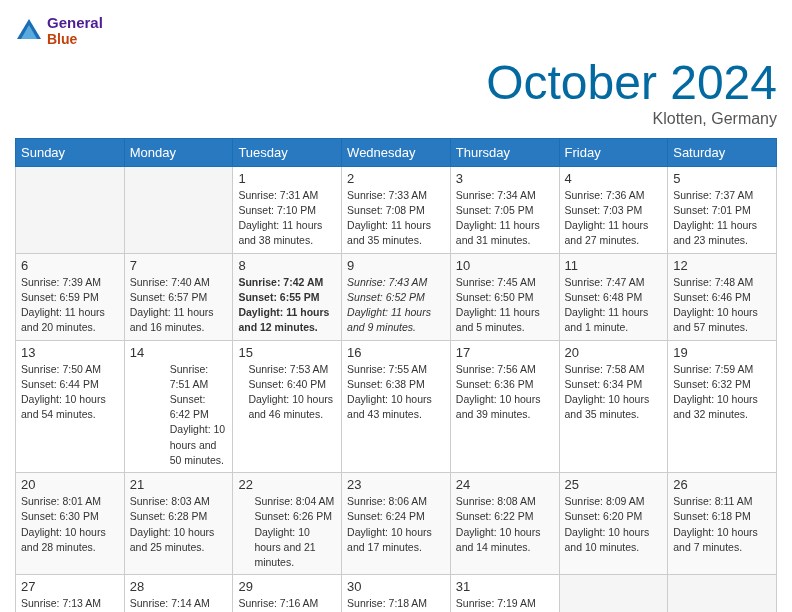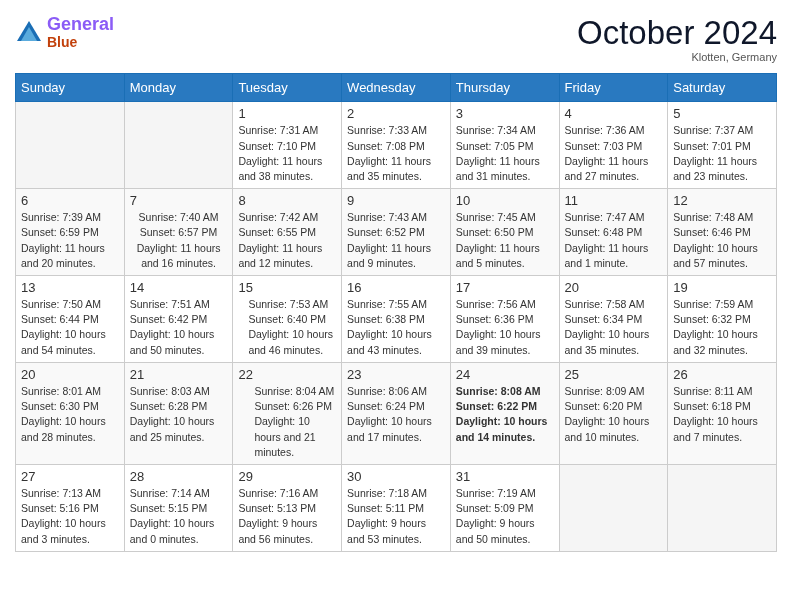--- a/index.html
+++ b/index.html
@@ -23,45 +23,46 @@
     .logo {
       display: flex;
       align-items: center;
     }
     .logo-text {
       display: flex;
       flex-direction: column;
       line-height: 1.1;
     }
     .logo-general {
-      font-size: 18px;
+      font-size: 15px;
       font-weight: bold;
-      color: #8b5cf6;
+      color: #4c1d95;
     }
     .logo-blue {
       font-size: 14px;
       font-weight: bold;
       color: #c2410c;
     }
     .logo-icon {
       width: 28px;
       height: 28px;
       margin-right: 4px;
     }
     .title-block {
       text-align: right;
     }
     .month-title {
-      font-size: 33px;
+      font-size: 48px;
       font-weight: 300;
-      color: #0f172a;
+      color: #0369a1;
       line-height: 1.1;
+      margin-top: 42px;
     }
     .location {
-      font-size: 11px;
+      font-size: 16px;
       color: #555;
     }
     table {
       width: 100%;
       border-collapse: collapse;
       table-layout: fixed;
     }
     th {
       background-color: #2979c0;
       color: #fff;
@@ -168,33 +169,33 @@
         </tr>
         <tr>
           <td>
             <span class="day-num">6</span>
             <div class="day-info" style="white-space: pre-line;">Sunrise: 7:39 AM
 Sunset: 6:59 PM
 Daylight: 11 hours and 20 minutes.</div>
           </td>
           <td>
             <span class="day-num">7</span>
-            <div class="day-info" style="white-space: pre-line; text-align: center;">Sunrise: 7:40 AM
+            <div class="day-info" style="white-space: pre-line;">Sunrise: 7:40 AM
 Sunset: 6:57 PM
 Daylight: 11 hours and 16 minutes.</div>
           </td>
           <td>
             <span class="day-num">8</span>
-            <div class="day-info" style="white-space: pre-line;">Sunrise: 7:42 AM
+            <div class="day-info" style="white-space: pre-line; font-weight: bold;">Sunrise: 7:42 AM
 Sunset: 6:55 PM
 Daylight: 11 hours and 12 minutes.</div>
           </td>
           <td>
             <span class="day-num">9</span>
-            <div class="day-info" style="white-space: pre-line;">Sunrise: 7:43 AM
+            <div class="day-info" style="white-space: pre-line; font-style: italic;">Sunrise: 7:43 AM
 Sunset: 6:52 PM
 Daylight: 11 hours and 9 minutes.</div>
           </td>
           <td>
             <span class="day-num">10</span>
             <div class="day-info" style="white-space: pre-line;">Sunrise: 7:45 AM
 Sunset: 6:50 PM
 Daylight: 11 hours and 5 minutes.</div>
           </td>
           <td>
@@ -212,21 +213,21 @@
         </tr>
         <tr>
           <td>
             <span class="day-num">13</span>
             <div class="day-info" style="white-space: pre-line;">Sunrise: 7:50 AM
 Sunset: 6:44 PM
 Daylight: 10 hours and 54 minutes.</div>
           </td>
           <td>
             <span class="day-num">14</span>
-            <div class="day-info" style="white-space: pre-line;">Sunrise: 7:51 AM
+            <div class="day-info" style="white-space: pre-line; margin-left: 40px;">Sunrise: 7:51 AM
 Sunset: 6:42 PM
 Daylight: 10 hours and 50 minutes.</div>
           </td>
           <td>
             <span class="day-num">15</span>
             <div class="day-info" style="white-space: pre-line; margin-left: 10px;">Sunrise: 7:53 AM
 Sunset: 6:40 PM
 Daylight: 10 hours and 46 minutes.</div>
           </td>
           <td>
@@ -274,21 +275,21 @@
 Daylight: 10 hours and 21 minutes.</div>
           </td>
           <td>
             <span class="day-num">23</span>
             <div class="day-info" style="white-space: pre-line;">Sunrise: 8:06 AM
 Sunset: 6:24 PM
 Daylight: 10 hours and 17 minutes.</div>
           </td>
           <td>
             <span class="day-num">24</span>
-            <div class="day-info" style="white-space: pre-line; font-weight: bold;">Sunrise: 8:08 AM
+            <div class="day-info" style="white-space: pre-line;">Sunrise: 8:08 AM
 Sunset: 6:22 PM
 Daylight: 10 hours and 14 minutes.</div>
           </td>
           <td>
             <span class="day-num">25</span>
             <div class="day-info" style="white-space: pre-line;">Sunrise: 8:09 AM
 Sunset: 6:20 PM
 Daylight: 10 hours and 10 minutes.</div>
           </td>
           <td>

